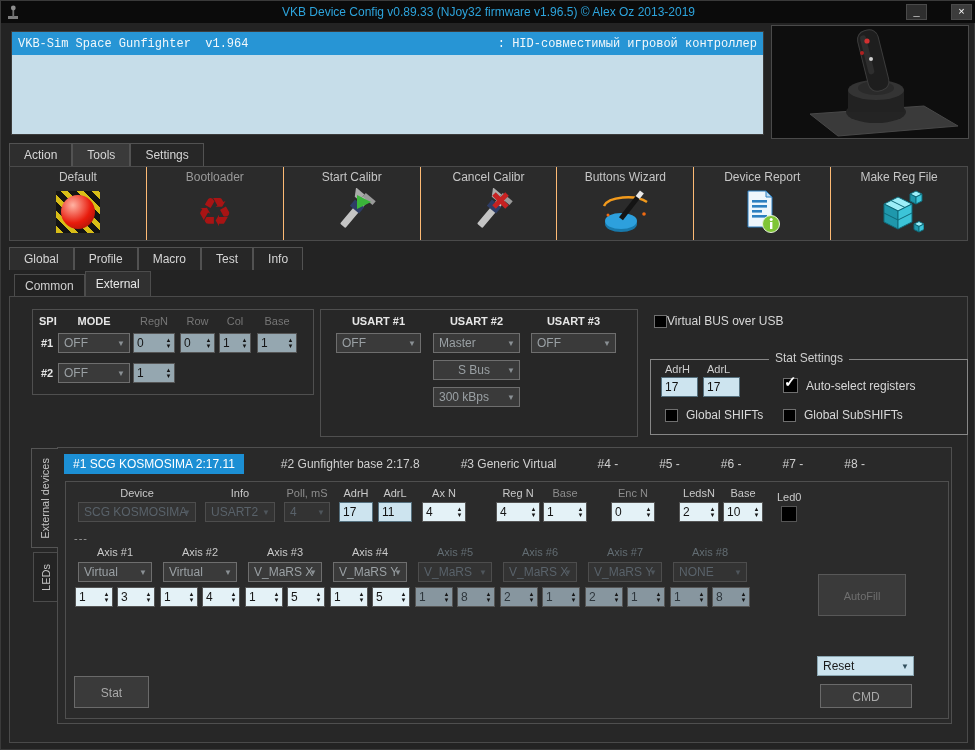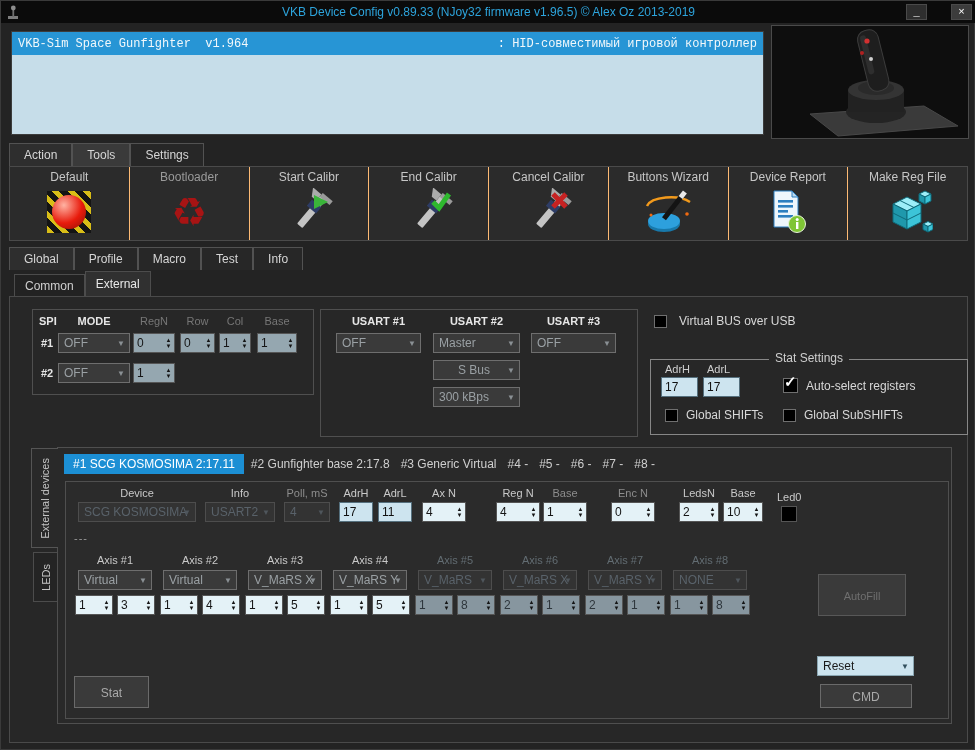--- a/index.html
+++ b/index.html
@@ -90,35 +90,35 @@
   .cb{width:13px;height:13px;background:#000;border:1px solid #6f6f6f;box-sizing:border-box;position:relative;}
   .cb .mark{position:absolute;left:0px;top:-6px;font-size:15px;font-weight:bold;color:#fff;}
   .cblabel{font-size:12px;color:#d8d8d8;white-space:nowrap;}
 
   
   .vtab{position:absolute;box-sizing:border-box;display:flex;align-items:center;justify-content:center;}
   .vtab span{writing-mode:vertical-rl;transform:rotate(180deg);font-size:11px;color:#c4c4c4;white-space:nowrap;}
   .vtab.active{background:#292929;border:1px solid #555;border-right:none;z-index:3;}
   .vtab.idle{background:#242424;border:1px solid #4c4c4c;}
   .extgrp{position:absolute;border:1px solid #4f4f4f;background:#292929;box-sizing:border-box;z-index:2;}
-  .dtabs{position:absolute;left:6px;top:4px;display:flex;gap:3px;align-items:center;height:24px;}
+  .dtabs{position:absolute;left:6px;top:4px;display:flex;gap:33px;align-items:center;height:24px;}
   .dtab{font-size:12px;color:#cfcfcf;white-space:nowrap;padding:3px 4px;}
   .dtab.active{background:#1c8fd4;color:#fff;padding:3px 9px;}
   .inner{position:absolute;left:7px;top:33px;width:884px;height:238px;border:1px solid #4f4f4f;
          background:#2b2b2b;box-sizing:border-box;}
 
   .devrow{position:absolute;left:12px;top:5px;display:flex;align-items:flex-end;}
   .fcol{display:flex;flex-direction:column;align-items:center;gap:3px;}
   .fcol .flab{font-size:11px;color:#c9c9c9;white-space:nowrap;}
   .fcol .flab.dim2{color:#8d8d8d;}
   .sep{position:absolute;left:8px;top:50px;font-size:11px;color:#9a9a9a;letter-spacing:1px;}
 
   .axisrow{position:absolute;left:10px;top:64px;display:flex;}
   .axis-col{width:78px;margin-right:7px;display:flex;flex-direction:column;align-items:center;}
-  .axis-col .alab{font-size:11px;color:#c9c9c9;height:15px;margin-top:8px;}
+  .axis-col .alab{font-size:11px;color:#c9c9c9;height:15px;}
   .axis-col .dd{width:74px;margin-top:1px;}
   .spin-pair{display:flex;gap:4px;margin-top:5px;}
   .spin-pair .spin{width:38px;}
   .axis-col.off .alab{color:#626c72;}
 
   .btn{position:absolute;background:#3a3a3a;border:1px solid #6a6a6a;box-sizing:border-box;
        color:#a9a9a9;font-size:12px;text-align:center;}
   .btn.dis{color:#6f6f6f;border-color:#585858;}
   .led0{width:16px;height:16px;background:#000;border:1px solid #555;box-sizing:border-box;}
 </style>
@@ -187,34 +187,20 @@
       <span class="tlabel">Start Calibr</span>
       <span class="ticon">
         <svg width="48" height="48">
           <g transform="rotate(40 24 26)">
             <rect x="21" y="5" width="7" height="36" rx="1" fill="#c4c4c4"></rect>
             <polygon points="10,3 21,3 21,11 15,11" fill="#ababab"></polygon>
             <rect x="21" y="1" width="13" height="5" fill="#9a9a9a"></rect>
             <rect x="17" y="13" width="12" height="8" fill="#2e3d66"></rect>
           </g>
           <polygon points="29,7 43,14 29,21" fill="#3ab53a"></polygon>
-        </svg>
-      </span>
-    </div>
-    <div class="tbtn">
-      <span class="tlabel">End Calibr</span>
-      <span class="ticon">
-        <svg width="48" height="48">
-          <g transform="rotate(40 24 26)">
-            <rect x="21" y="5" width="7" height="36" rx="1" fill="#c4c4c4"></rect>
-            <polygon points="10,3 21,3 21,11 15,11" fill="#ababab"></polygon>
-            <rect x="21" y="1" width="13" height="5" fill="#9a9a9a"></rect>
-            <rect x="17" y="13" width="12" height="8" fill="#2e3d66"></rect>
-          </g>
-          <path d="M28 14 L34 20 L44 6" stroke="#2eb82e" stroke-width="5" fill="none"></path>
         </svg>
       </span>
     </div>
     <div class="tbtn">
       <span class="tlabel">Cancel Calibr</span>
       <span class="ticon">
         <svg width="48" height="48">
           <g transform="rotate(40 24 26)">
             <rect x="21" y="5" width="7" height="36" rx="1" fill="#c4c4c4"></rect>
             <polygon points="10,3 21,3 21,11 15,11" fill="#ababab"></polygon>
@@ -339,21 +325,21 @@
       <div class="dd" style="position:absolute;left:112px;top:23px;width:87px;">
         <span>Master</span></div>
       <div class="dd" style="position:absolute;left:210px;top:23px;width:85px;">
         <span>OFF</span></div>
       <div class="dd" style="position:absolute;left:112px;top:50px;width:87px;padding-left:24px;">
         <span>S Bus</span></div>
       <div class="dd" style="position:absolute;left:112px;top:77px;width:87px;">
         <span>300 kBps</span></div>
     </div>
 
-    <div style="position:absolute;left:644px;top:17px;display:flex;gap:12px;align-items:center;">
+    <div style="position:absolute;left:644px;top:17px;display:flex;gap:0;align-items:center;">
       <div class="cb"></div>
       <span class="cblabel">Virtual BUS over USB</span>
     </div>
 
     <div class="grp" style="left:640px;top:62px;width:318px;height:76px;border-color:#878787;">
       <span class="grp-title">Stat Settings</span>
       <span class="lbl" style="left:14px;top:3px;color:#cfcfcf;">AdrH</span>
       <span class="lbl" style="left:56px;top:3px;color:#cfcfcf;">AdrL</span>
       <div class="field" style="position:absolute;left:10px;top:17px;width:37px;">17</div>
       <div class="field" style="position:absolute;left:52px;top:17px;width:37px;">17</div>

